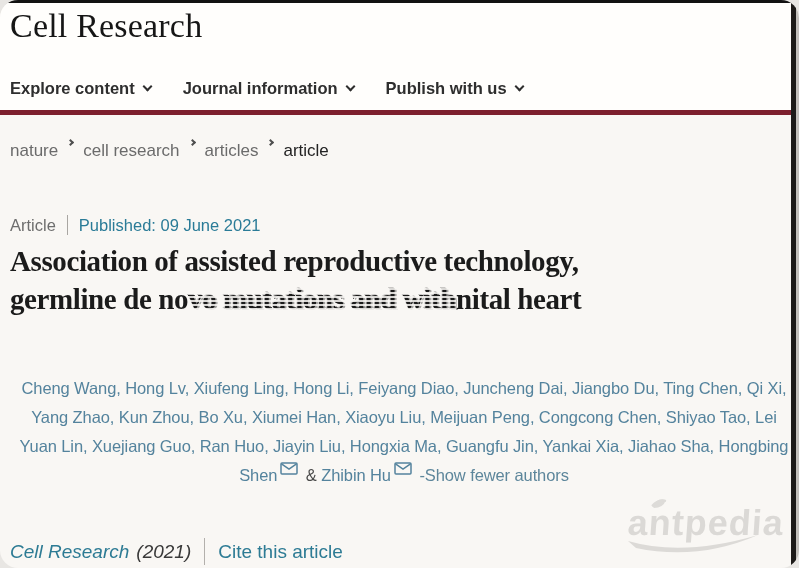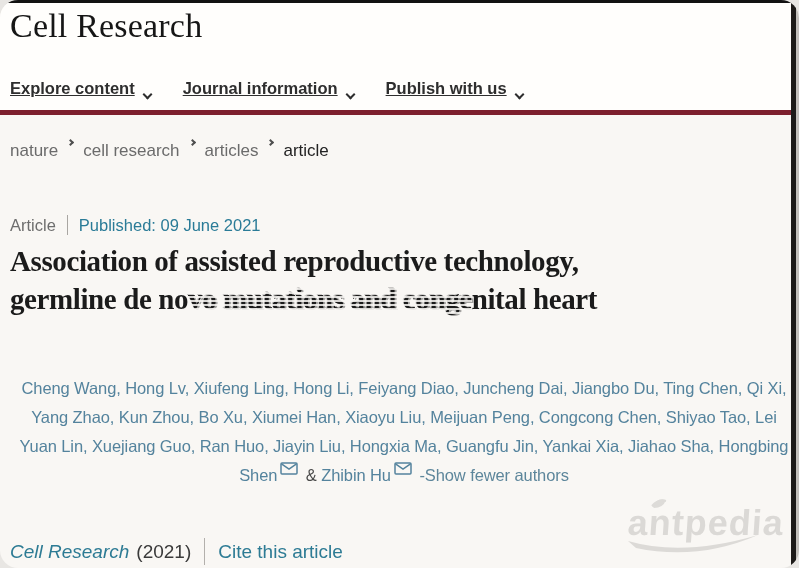--- a/index.html
+++ b/index.html
@@ -14,21 +14,21 @@
   .topline { position:absolute; top:0; left:0; right:0; height:3px; background:#121212; }
   .header { position:absolute; top:3px; left:0; right:0; height:107px; background:#fffefc; }
   .logo {
     position:absolute; top:4px; left:10px;
     font-family:"Liberation Serif", serif; font-size:34px; font-weight:500;
     color:#161616; letter-spacing:0.2px;
   }
   .nav { position:absolute; top:76px; left:10px; display:flex; gap:32px; }
   .nav-item {
     font-size:16.5px; font-weight:700; color:#2e2e2e; cursor:pointer;
-    display:flex; align-items:flex-end;text-decoration:underline;
+    display:flex; align-items:center;
   }
   .chev-down {
     display:inline-block; width:7px; height:7px;
     border-right:2.2px solid #2e2e2e; border-bottom:2.2px solid #2e2e2e;
     transform:rotate(45deg); margin-left:9px; margin-top:-4px;
   }
   .brandbar { position:absolute; top:110px; left:0; right:0; height:5px; background:#7d1f2d; }
 
   .breadcrumb { position:absolute; top:141px; left:10px; display:flex; align-items:flex-start; font-size:17px; color:#6b6b6b; }
   .crumb { cursor:pointer; }
@@ -62,21 +62,21 @@
     position:absolute; top:374px; left:10px; width:788px;
     font-size:16.5px; line-height:29px; color:#54839d; letter-spacing:-0.1px;
   }
   .author-line { white-space:nowrap; cursor:pointer;text-align:center; }
   .amp { color:#4a4a4a; }
   .env-icon { vertical-align:6px; margin:0 3px 0 3px; cursor:pointer; }
   .show-fewer { color:#5d869b; cursor:pointer; }
 
   .footer { position:absolute; top:538px; left:10px; display:flex; align-items:center; font-size:19px; }
   .journal-link { font-style:italic; color:#2d7b94; cursor:pointer; }
-  .journal-year { color:#3a3a3a; margin-left:7px; }
+  .journal-year { color:#3a3a3a; margin-left:7px;font-style:italic; }
   .footer-divider { width:1px; height:27px; background:#b3b0ac; margin:0 13px; }
   .cite-link { color:#2d7b94; cursor:pointer; }
 
   .watermark { position:absolute; top:492px; left:622px; }
   .edge-strip {
     position:absolute; top:0; bottom:0; right:0; width:9px; z-index:5;
     background:linear-gradient(to right, rgba(0,0,0,0) 0 1px, #1d1b19 1px 6px, #c2bfbb 6px 9px);
   }
 </style>
 </head>
@@ -116,21 +116,21 @@
     <span class="crumb current">article</span>
   </div>
 
   <div class="meta">
     <span class="meta-type">Article</span>
     <span class="meta-divider"></span>
     <span class="meta-published">Published: 09 June 2021</span>
   </div>
 
   <h1 class="title"><span>Association of assisted reproductive technology,</span><br>
-    <span>germline de no</span><span class="glitch">vo mutations and conge</span><span>nital heart</span><br>
+    <span>germline de no</span><span class="glitch">vo mutations and with</span><span>nital heart</span><br>
   </h1>
 
   <div class="authors">
     <div class="author-line">Cheng Wang, Hong Lv, Xiufeng Ling, Hong Li, Feiyang Diao, Juncheng Dai, Jiangbo Du, Ting Chen, Qi Xi,</div>
     <div class="author-line">Yang Zhao, Kun Zhou, Bo Xu, Xiumei Han, Xiaoyu Liu, Meijuan Peng, Congcong Chen, Shiyao Tao, Lei</div>
     <div class="author-line">Yuan Lin, Xuejiang Guo, Ran Huo, Jiayin Liu, Hongxia Ma, Guangfu Jin, Yankai Xia, Jiahao Sha, Hongbing</div>
     <div class="author-line">
       <span>Shen</span><svg class="env-icon" width="18" height="13" viewBox="0 0 18 13">
           <rect x="1" y="1" width="16" height="11" rx="1" fill="none" stroke="#54839d" stroke-width="1.5"></rect>
           <path d="M1.5 1.8 L9 7.2 L16.5 1.8" fill="none" stroke="#54839d" stroke-width="1.5"></path>

